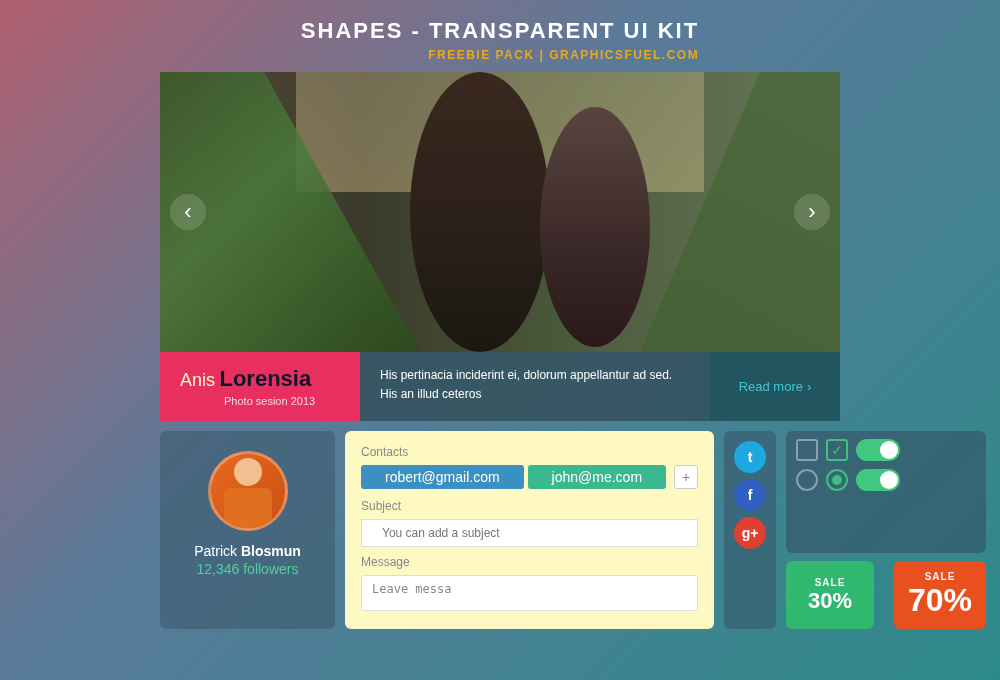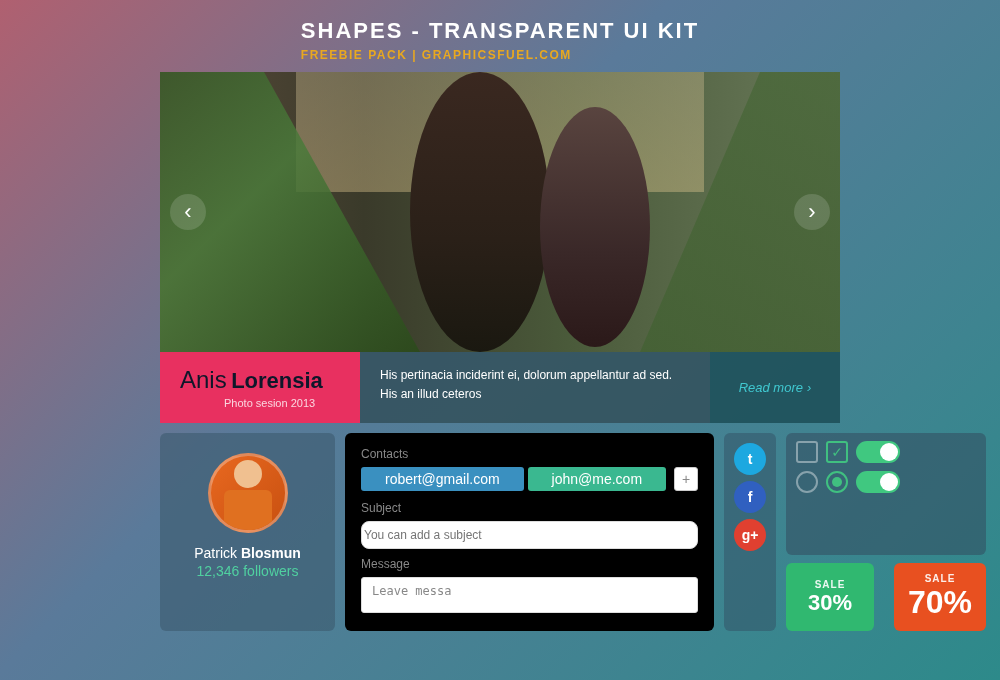--- a/index.html
+++ b/index.html
@@ -10,21 +10,21 @@
       overflow: hidden;
       font-family: 'Arial', sans-serif;
       background: linear-gradient(135deg, #b06070 0%, #5a7a9a 40%, #2d8a8a 100%);
       display: flex;
       flex-direction: column;
       align-items: center;
     }
 
     
     .page-header {
-      text-align: left;
+      text-align: right;
       padding: 18px 0 10px;
     }
     .page-title {
       color: #ffffff;
       font-size: 22px;
       font-weight: 700;
       letter-spacing: 2px;
       text-transform: uppercase;
     }
     .page-subtitle {
@@ -132,22 +132,22 @@
     .slider-caption {
       display: flex;
       width: 100%;
     }
     .caption-name {
       background: #e83060;
       padding: 14px 20px;
       flex: 0 0 200px;
     }
     .caption-name .first-name {
-      color: #0f172a;
-      font-size: 24px;
+      color: #fef9c3;
+      font-size: 18px;
       font-weight: 300;
       text-align: right;
     }
     .caption-name .last-name {
       color: #0f172a;
       font-size: 22px;
       font-weight: 800;
     }
     .caption-name .photo-info {
       color: rgba(255,255,255,0.8);
@@ -165,21 +165,20 @@
       font-size: 12px;
       line-height: 1.6;
     }
     .caption-readmore {
       background: rgba(30,80,90,0.9);
       flex: 0 0 130px;
       display: flex;
       align-items: center;
       justify-content: center;
       cursor: pointer;
-      font-style: italic;
     }
     .caption-readmore a {
       color: #40c8d0;
       font-size: 13px;
       text-decoration: none;
     }
     .caption-readmore .arrow-right {
       color: #40c8d0;
       font-size: 13px;
       margin-left: 4px;
@@ -249,21 +248,21 @@
       font-weight: 800;
     }
     .profile-followers {
       color: #50d0a0;
       font-size: 14px;
       margin-top: 2px;
     }
 
     
     .contact-form {
-      background: #000000;
+      background: #fef9c3;
       border-radius: 6px;
       flex: 1;
       padding: 14px 16px;
     }
     .form-label {
       color: #888;
       font-size: 12px;
       margin-bottom: 6px;
     }
     .contacts-row {
@@ -292,22 +291,22 @@
       align-items: center;
       justify-content: center;
       color: #888;
       font-size: 14px;
       cursor: pointer;
       margin-left: 4px;
     }
     .form-input {
       width: 100%;
       border: 1px solid #ddd;
-      border-radius: 8px;
-      padding: 6px 2px;
+      border-radius: 0;
+      padding: 6px 20px;
       font-size: 12px;
       color: #888;
       background: white;
       margin-bottom: 8px;
       outline: none;
     }
     .form-textarea {
       width: 100%;
       border: 1px solid #ddd;
       border-radius: 3px;

